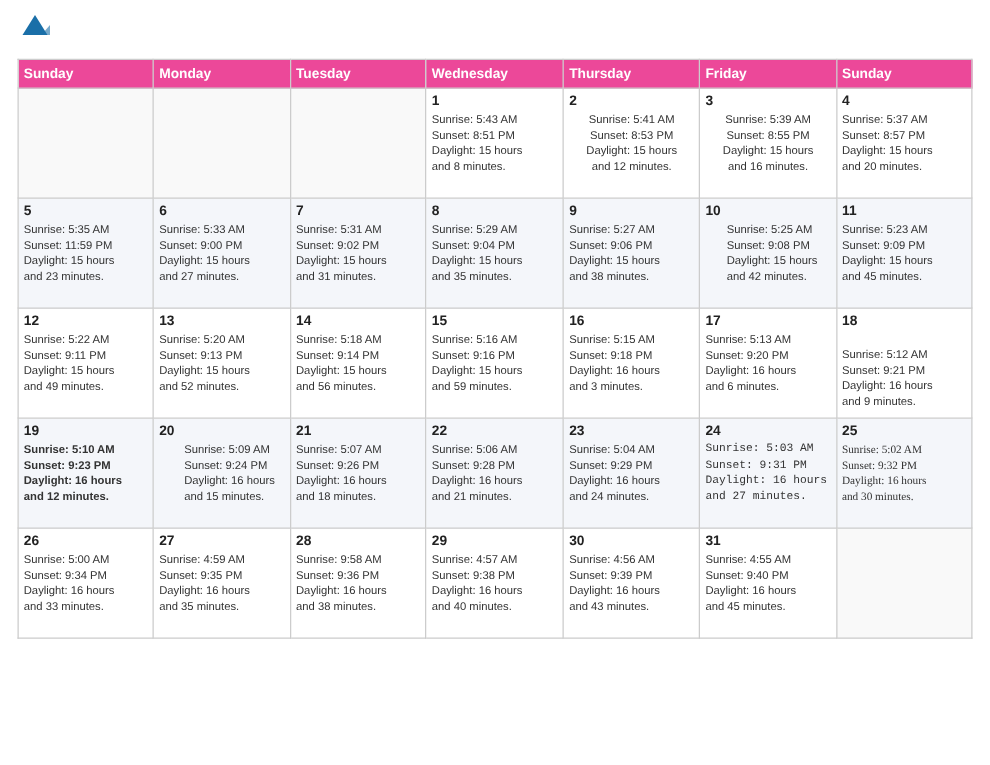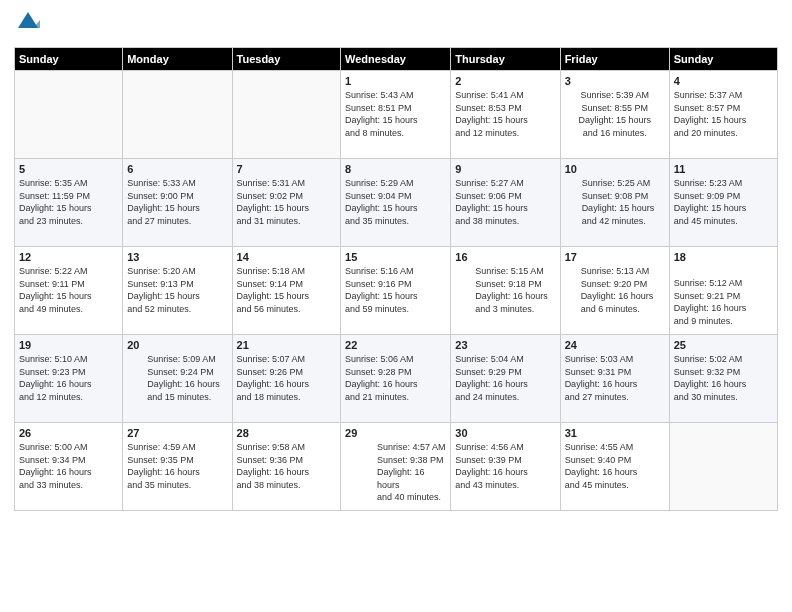--- a/index.html
+++ b/index.html
@@ -41,21 +41,21 @@
     .location {
       font-size: 14px;
       color: #555;
     }
     .calendar {
       width: 100%;
       border-collapse: collapse;
       font-size: 9.5px;
     }
     .calendar thead tr th {
-      background-color: #000000;
+      background-color: #ec4899;
       color: #fff;
       padding: 5px 4px;
       text-align: left;
       border: 1px solid #ccc;
       font-size: 11px;
     }
     .calendar tbody tr td {
       border: 1px solid #ccc;
       vertical-align: top;
       padding: 4px 4px;
@@ -123,21 +123,21 @@
           <td class="empty"></td>
           <td>
             <div class="day-number">1</div>
             <div class="day-content" style="white-space: pre-line;">Sunrise: 5:43 AM
 Sunset: 8:51 PM
 Daylight: 15 hours
 and 8 minutes.</div>
           </td>
           <td>
             <div class="day-number">2</div>
-            <div class="day-content" style="white-space: pre-line;">Sunrise: 5:41 AM
+            <div class="day-content" style="white-space: pre-line; text-align: center;">Sunrise: 5:41 AM
 Sunset: 8:53 PM
 Daylight: 15 hours
 and 12 minutes.</div>
           </td>
           <td>
             <div class="day-number">3</div>
             <div class="day-content" style="white-space: pre-line; text-align: center;">Sunrise: 5:39 AM
 Sunset: 8:55 PM
 Daylight: 15 hours
 and 16 minutes.</div>
@@ -225,44 +225,44 @@
           </td>
           <td>
             <div class="day-number">15</div>
             <div class="day-content" style="white-space: pre-line;">Sunrise: 5:16 AM
 Sunset: 9:16 PM
 Daylight: 15 hours
 and 59 minutes.</div>
           </td>
           <td>
             <div class="day-number">16</div>
-            <div class="day-content" style="white-space: pre-line; margin-left: 20px;">Sunrise: 5:15 AM
+            <div class="day-content" style="white-space: pre-line;">Sunrise: 5:15 AM
 Sunset: 9:18 PM
 Daylight: 16 hours
 and 3 minutes.</div>
           </td>
           <td>
             <div class="day-number">17</div>
-            <div class="day-content" style="white-space: pre-line; margin-left: 16px;">Sunrise: 5:13 AM
+            <div class="day-content" style="white-space: pre-line;">Sunrise: 5:13 AM
 Sunset: 9:20 PM
 Daylight: 16 hours
 and 6 minutes.</div>
           </td>
           <td>
             <div class="day-number">18</div>
             <div class="day-content" style="white-space: pre-line; margin-top: 14px;">Sunrise: 5:12 AM
 Sunset: 9:21 PM
 Daylight: 16 hours
 and 9 minutes.</div>
           </td>
         </tr>
         <tr>
           <td>
             <div class="day-number">19</div>
-            <div class="day-content" style="white-space: pre-line;">Sunrise: 5:10 AM
+            <div class="day-content" style="white-space: pre-line; font-weight: bold;">Sunrise: 5:10 AM
 Sunset: 9:23 PM
 Daylight: 16 hours
 and 12 minutes.</div>
           </td>
           <td>
             <div class="day-number">20</div>
             <div class="day-content" style="white-space: pre-line; margin-left: 20px;">Sunrise: 5:09 AM
 Sunset: 9:24 PM
 Daylight: 16 hours
 and 15 minutes.</div>
@@ -283,28 +283,28 @@
           </td>
           <td>
             <div class="day-number">23</div>
             <div class="day-content" style="white-space: pre-line;">Sunrise: 5:04 AM
 Sunset: 9:29 PM
 Daylight: 16 hours
 and 24 minutes.</div>
           </td>
           <td>
             <div class="day-number">24</div>
-            <div class="day-content" style="white-space: pre-line;">Sunrise: 5:03 AM
+            <div class="day-content" style="white-space: pre-line; font-family: Liberation Mono, monospace;">Sunrise: 5:03 AM
 Sunset: 9:31 PM
 Daylight: 16 hours
 and 27 minutes.</div>
           </td>
           <td>
             <div class="day-number">25</div>
-            <div class="day-content" style="white-space: pre-line;">Sunrise: 5:02 AM
+            <div class="day-content" style="white-space: pre-line; font-family: Liberation Serif, serif;">Sunrise: 5:02 AM
 Sunset: 9:32 PM
 Daylight: 16 hours
 and 30 minutes.</div>
           </td>
         </tr>
         <tr>
           <td>
             <div class="day-number">26</div>
             <div class="day-content" style="white-space: pre-line;">Sunrise: 5:00 AM
 Sunset: 9:34 PM
@@ -320,21 +320,21 @@
           </td>
           <td>
             <div class="day-number">28</div>
             <div class="day-content" style="white-space: pre-line;">Sunrise: 9:58 AM
 Sunset: 9:36 PM
 Daylight: 16 hours
 and 38 minutes.</div>
           </td>
           <td>
             <div class="day-number">29</div>
-            <div class="day-content" style="white-space: pre-line; margin-left: 32px;">Sunrise: 4:57 AM
+            <div class="day-content" style="white-space: pre-line;">Sunrise: 4:57 AM
 Sunset: 9:38 PM
 Daylight: 16 hours
 and 40 minutes.</div>
           </td>
           <td>
             <div class="day-number">30</div>
             <div class="day-content" style="white-space: pre-line;">Sunrise: 4:56 AM
 Sunset: 9:39 PM
 Daylight: 16 hours
 and 43 minutes.</div>

